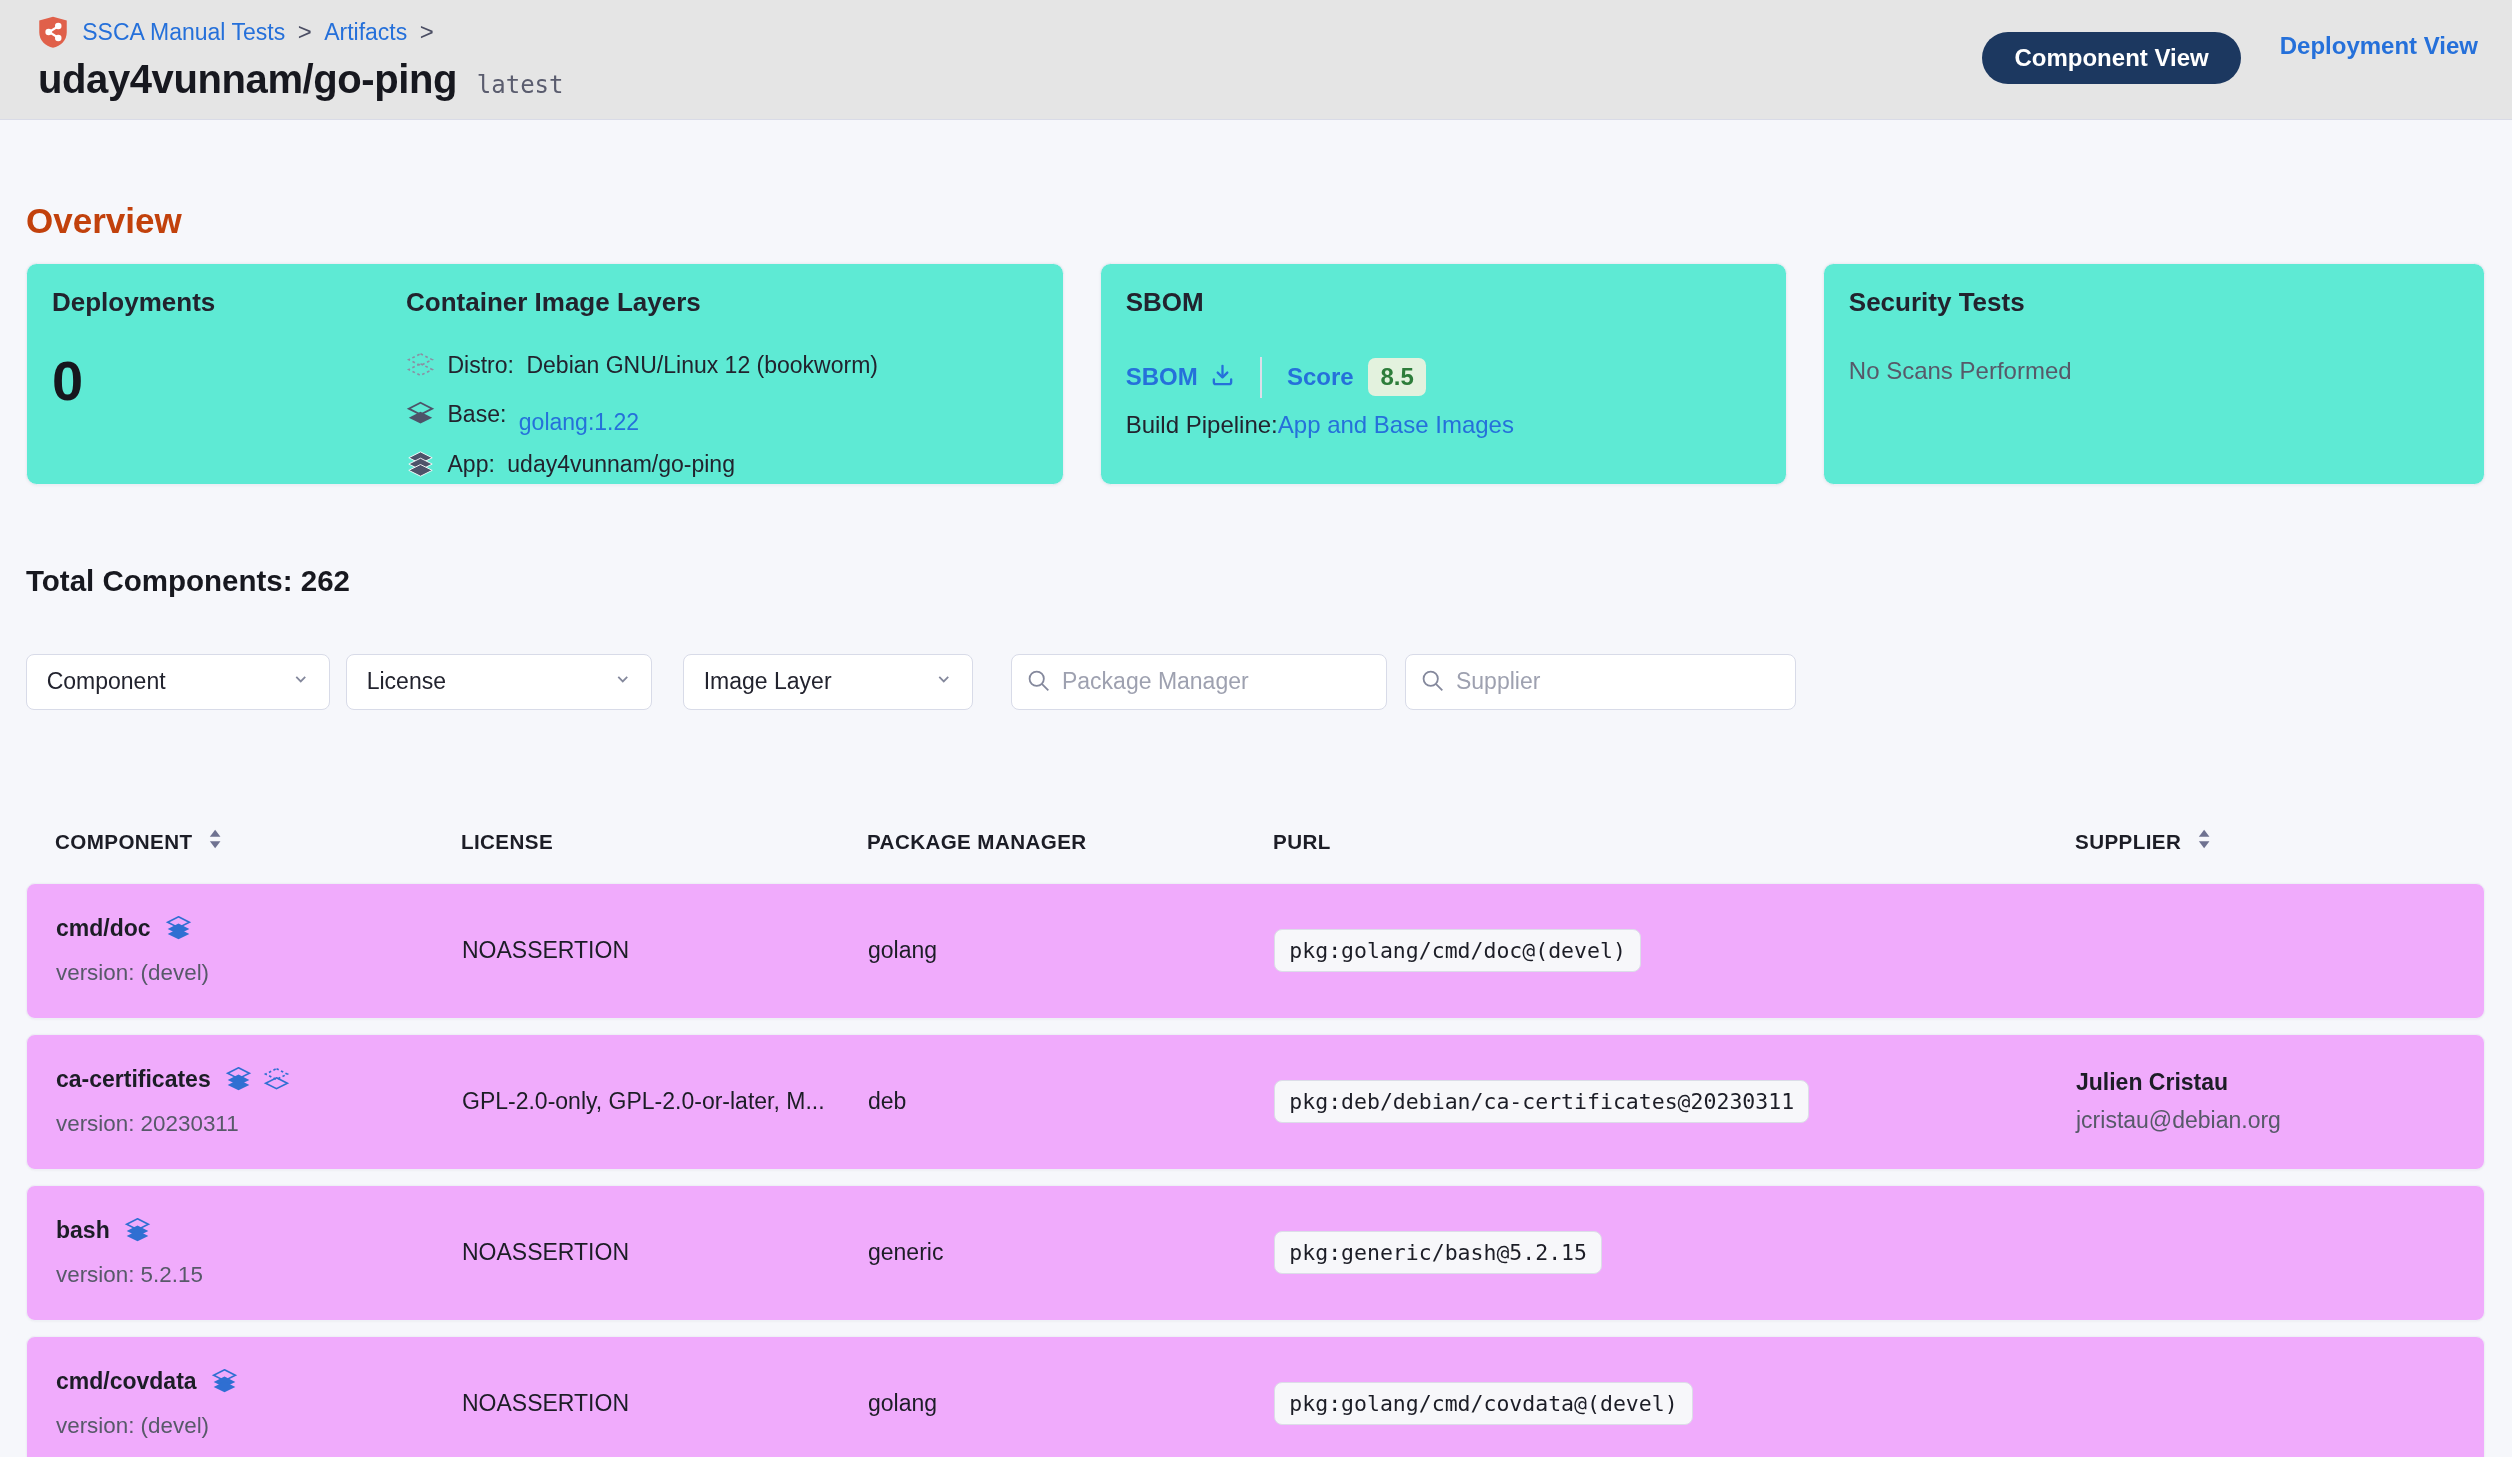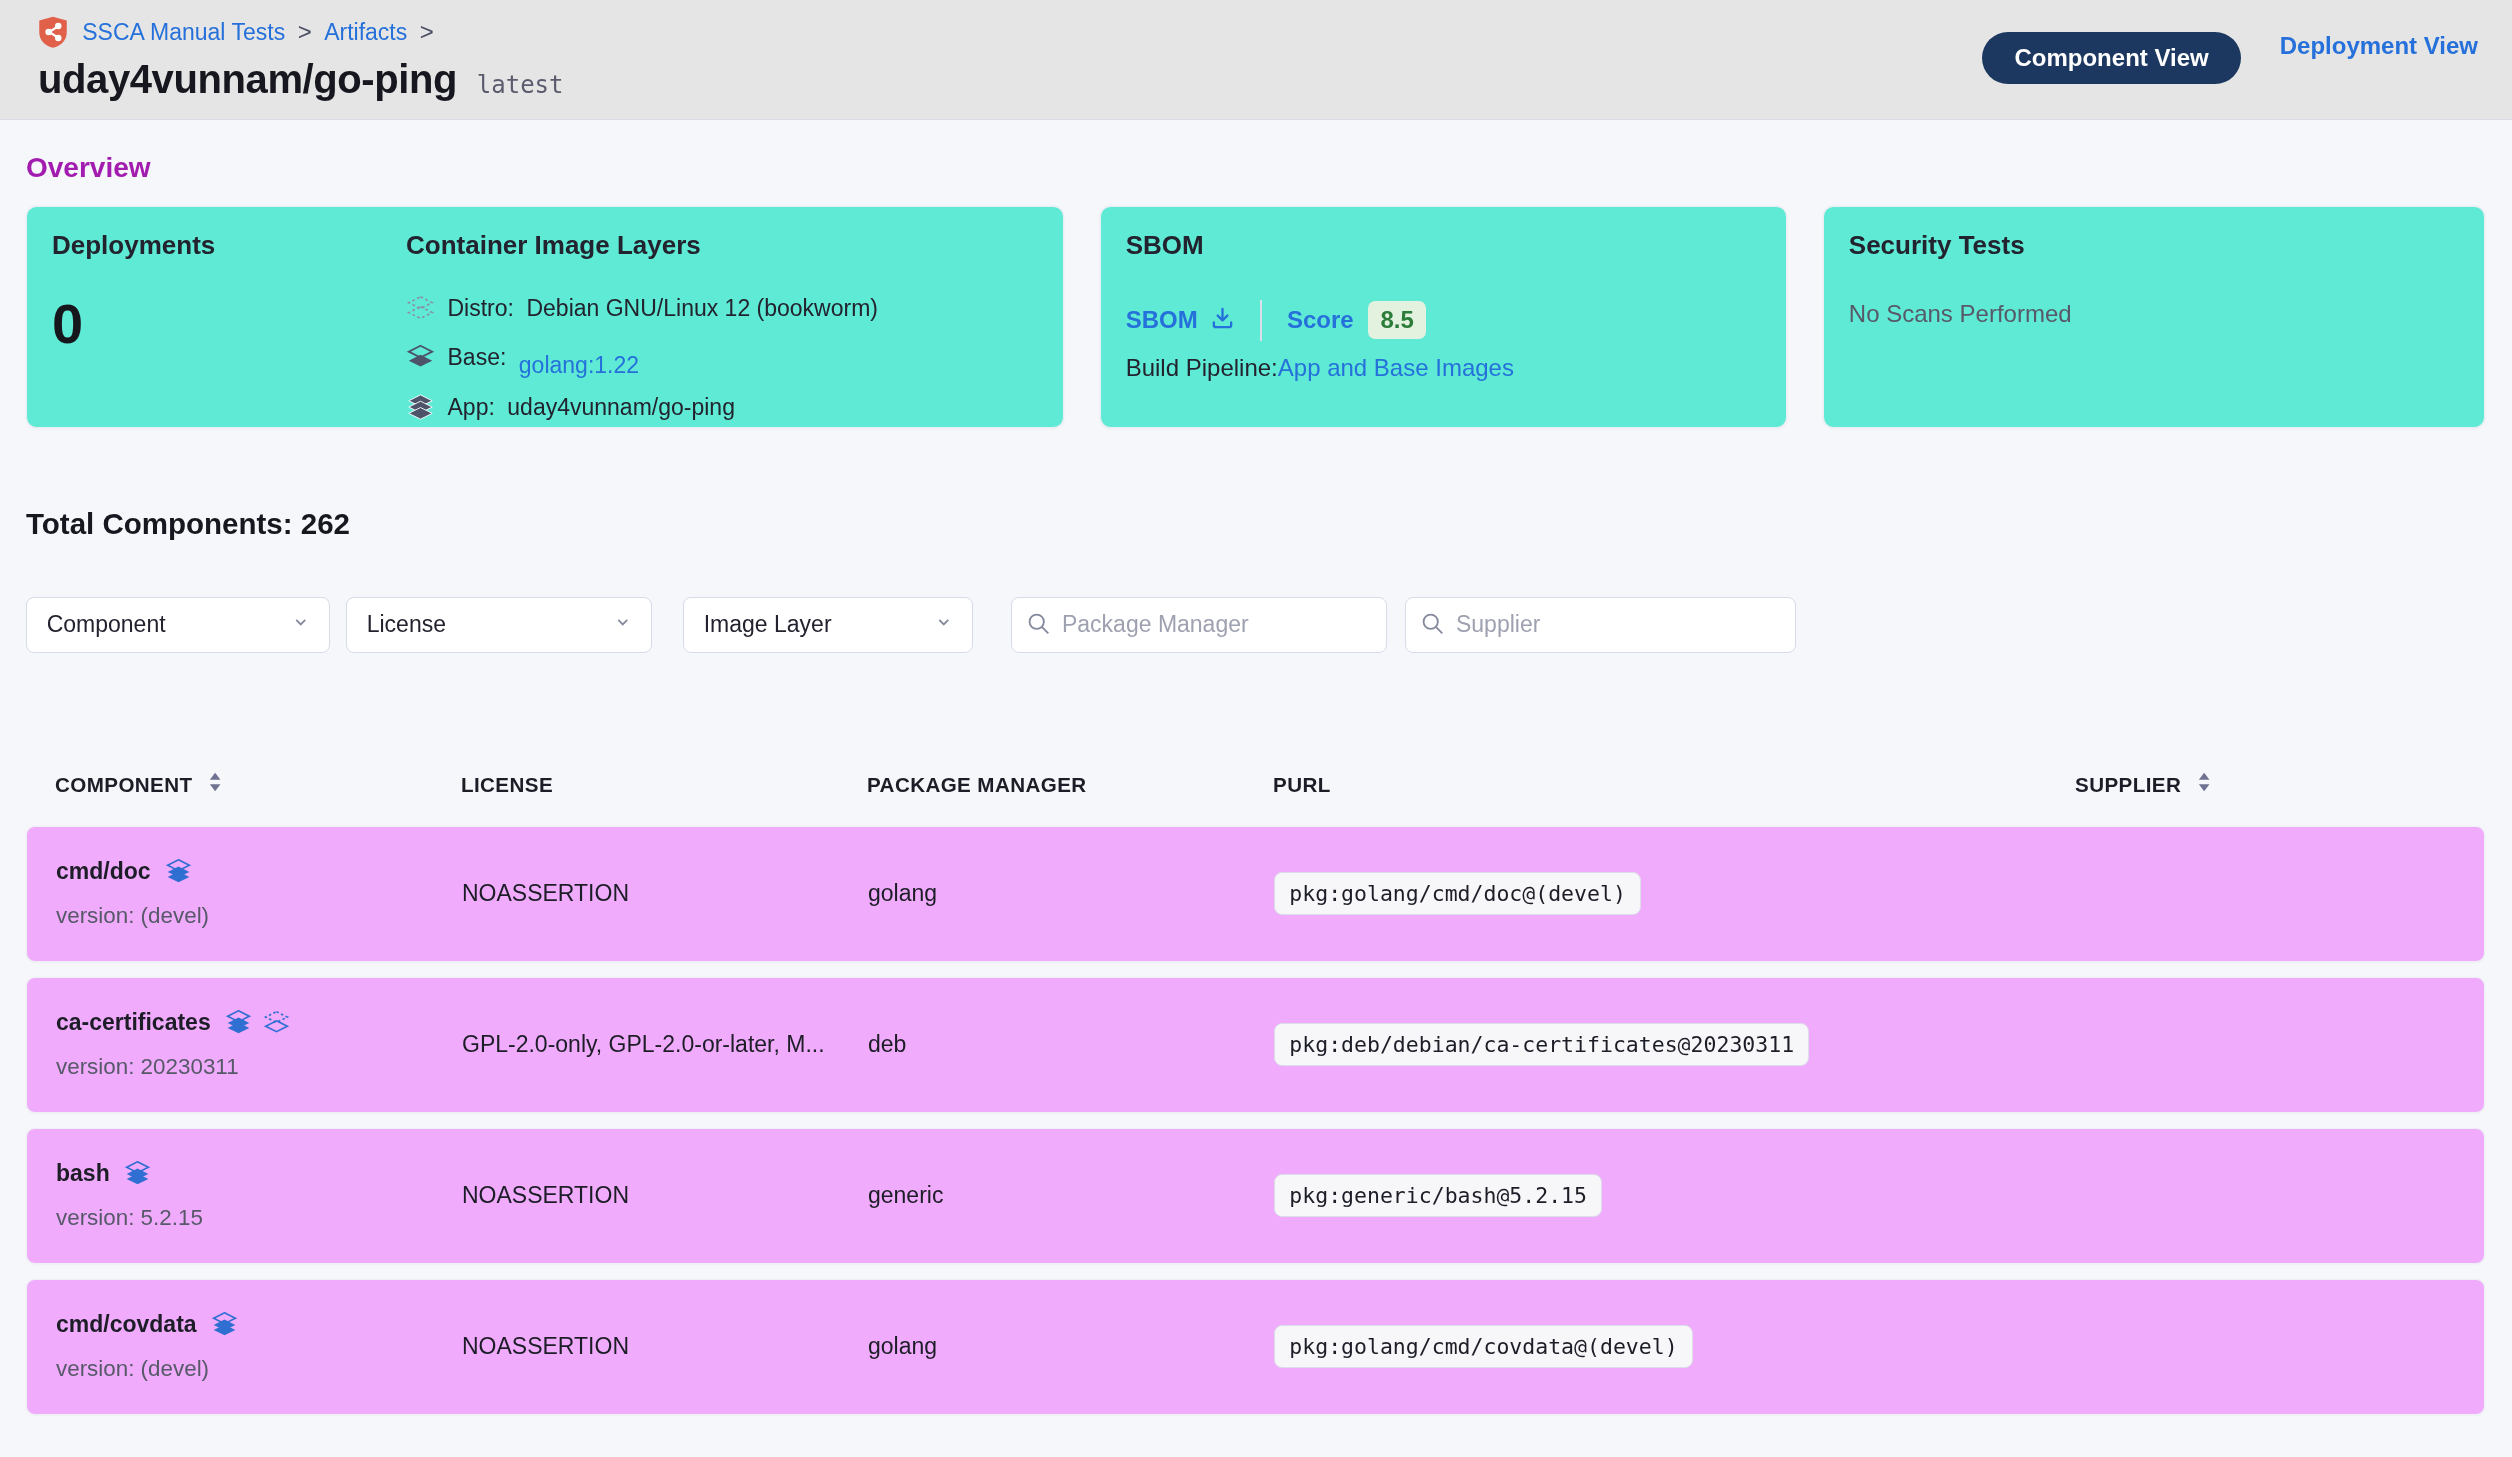--- a/index.html
+++ b/index.html
@@ -14,21 +14,21 @@
   .crumb-sep { color:#4b4e63; font-size:24px; padding:0 1.8px; }
   .title-row { display:flex; align-items:baseline; gap:19.7px; margin-top:9px; }
   .page-title { font-size:40px; font-weight:700; color:#17181f; letter-spacing:-0.4px; }
   .version-tag { font-family:"DejaVu Sans Mono", monospace; font-size:24px; color:#5a5c6e; }
   .view-toggle { position:absolute; right:34px; top:32px; display:flex; align-items:flex-start; gap:39px; }
   .pill-active { background:#1c3860; color:#fff; font-size:24px; font-weight:700; height:52px; padding:0 32px; border-radius:26px; display:flex; align-items:center; cursor:pointer; border:none; }
   .link-inactive { color:#2570da; font-size:24px; font-weight:700; cursor:pointer; text-decoration:none; }
 
   
   .content { padding:0 27px 0 26px; }
-  .section-heading { margin-top:32px; font-size:28px; font-weight:700; color:#a21caf; }
+  .section-heading { margin-top:81px; font-size:35px; font-weight:700; color:#c2410c; }
 
   .cards-row { display:flex; gap:36px; margin-top:21.5px; }
   .card { background:#5eead4; border:0.9px solid #eceef5; border-radius:10.7px; height:222px; padding:23px 25px; box-shadow:0 0.9px 2.7px rgba(40,41,61,.05); }
   .card-title { font-size:26px; font-weight:700; color:#22232e; }
 
   .card-overview1 { width:1039px; display:flex; }
   .col-deployments { width:354px; }
   .big-number { font-size:56px; font-weight:700; color:#16171d; margin-top:30px; }
   .layers-list { margin-top:34px; display:flex; flex-direction:column; gap:15px; }
   .layer-row { display:flex; align-items:center; gap:12.5px; font-size:23px; color:#22232e; }
@@ -312,20 +312,24 @@
   </span>
 </span>
       </div>
       <div class="comp-version">version: 20230311</div>
     </div>
     <div class="cell license-cell">GPL-2.0-only, GPL-2.0-or-later, M...</div>
     <div class="cell pm-cell">deb</div>
     <div class="cell purl-cell">
       <span class="purl-chip">pkg:deb/debian/ca-certificates@20230311</span>
     </div>
+    <div class="cell supplier-cell">
+      <div class="supplier-name">Julien Cristau</div>
+      <div class="supplier-email">jcristau@debian.org</div>
+    </div>
   </div>
 
   <div class="row-card tgrid">
     <div class="cell comp-cell">
       <div class="comp-name-row">
         <span class="comp-name">bash</span>
         <span class="comp-icons">
   <span class="row-layer-icon">
     <svg viewBox="0 0 32 30" width="27" height="25">
       <path d="M16 1 L29 7.5 L16 14 L3 7.5 Z" fill="none" stroke="#2f6fd2" stroke-width="2"></path>

